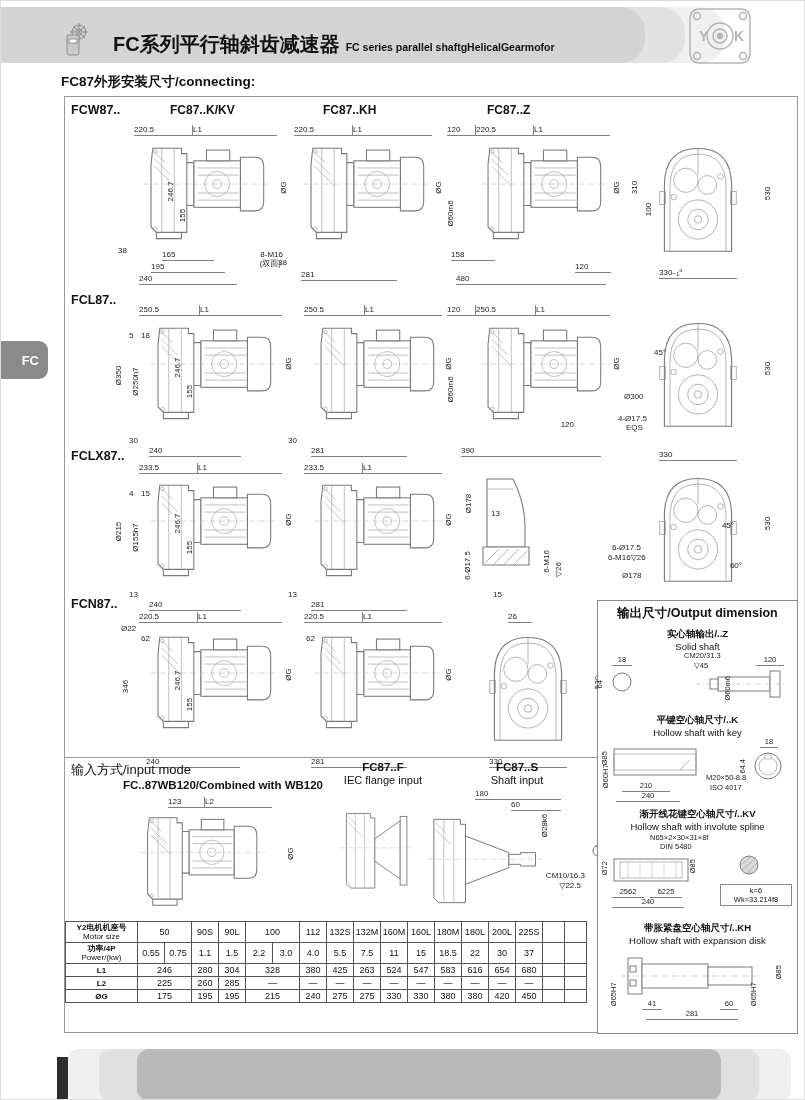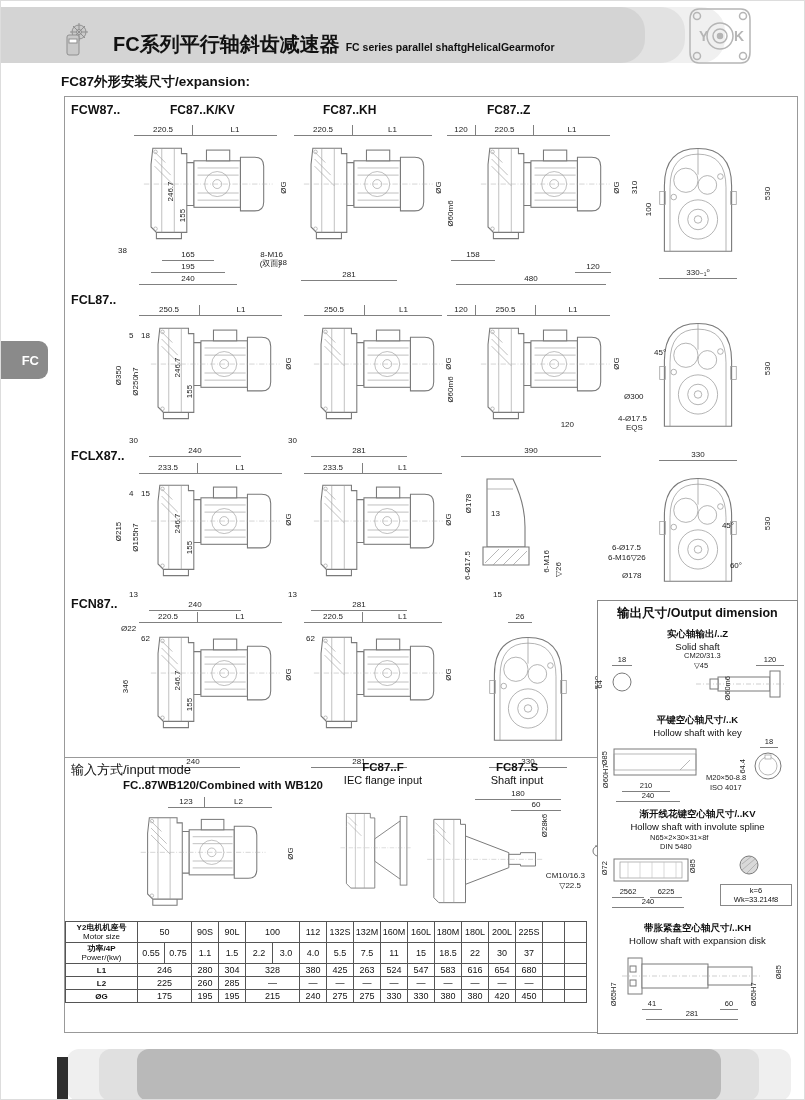--- a/index.html
+++ b/index.html
@@ -19,21 +19,21 @@
 
 .fctab{position:absolute;left:0;top:340px;width:47px;height:38px;background:#8a8a8a;border-radius:0 9px 9px 0;color:#fff;font-weight:bold;font-size:13px;display:flex;align-items:center;justify-content:flex-end;padding-right:9px}
 
 .mainbox{position:absolute;left:63px;top:95px;width:734px;height:937px;border:1px solid #999;background:#fff}
 .row-title{position:absolute;font-size:12.5px;font-weight:bold;white-space:nowrap}
 .dwg-title{position:absolute;font-size:12px;font-weight:bold;white-space:nowrap}
 .cell{position:absolute}
 .lbl{position:absolute;font-size:8px;line-height:9px;color:#222;white-space:nowrap}
 .rot{transform:rotate(-90deg);transform-origin:center}
 .dims-top{position:absolute;top:0;display:flex}
-.dim{display:block;font-size:8px;line-height:9px;height:11px;text-align:center;border-bottom:1px solid #808080;color:#222;white-space:nowrap}
+.dim{display:block;font-size:8px;line-height:9px;height:11px;border-bottom:1px solid #808080;color:#222;white-space:nowrap}
 .dims-top .dim+.dim{border-left:1px solid #808080}
 .dims-bot{position:absolute;display:flex;flex-direction:column;align-items:center;gap:1px}
 .art{position:absolute}
 .hline{position:absolute;border-top:1px solid #999}
 
 .opanel{position:absolute;left:532px;top:503px;width:201px;height:434px;border:1px solid #888;background:#fff}
 .ptitle{font-size:12.5px;font-weight:bold;text-align:center;margin-top:4px}
 .osec-cn{font-size:9.5px;font-weight:bold;text-align:center;margin-top:6px}
 .osec-en{font-size:9.5px;text-align:center}
 .oart{position:relative}
@@ -149,21 +149,21 @@
         <circle cx="56" cy="10" r="3.5"></circle>
         <circle cx="10" cy="50" r="3.5"></circle>
         <circle cx="56" cy="50" r="3.5"></circle>
       <circle cx="33" cy="30" r="13"></circle>
         <circle cx="33" cy="30" r="7"></circle>
         <circle cx="33" cy="30" r="2.5" fill="#b5b5b5"></circle>
     </g>
     <text x="12" y="35" font-size="14" fill="#b5b5b5" font-weight="bold">Y</text>
     <text x="47" y="35" font-size="14" fill="#b5b5b5" font-weight="bold">K</text>
   </svg>
-  <div class="sect-title">FC87外形安装尺寸/expansion:</div>
+  <div class="sect-title">FC87外形安装尺寸/connecting:</div>
   <div class="fctab">FC</div>
 
   <div class="mainbox">
 
     <div class="row-title" style="left:6px;top:6px">FCW87..</div>
     <div class="dwg-title" style="left:105px;top:6px">FC87..K/KV</div>
     <div class="dwg-title" style="left:258px;top:6px">FC87..KH</div>
     <div class="dwg-title" style="left:422px;top:6px">FC87..Z</div>
 
     <div class="cell" style="left:55px;top:28px;width:165px;height:160px">

